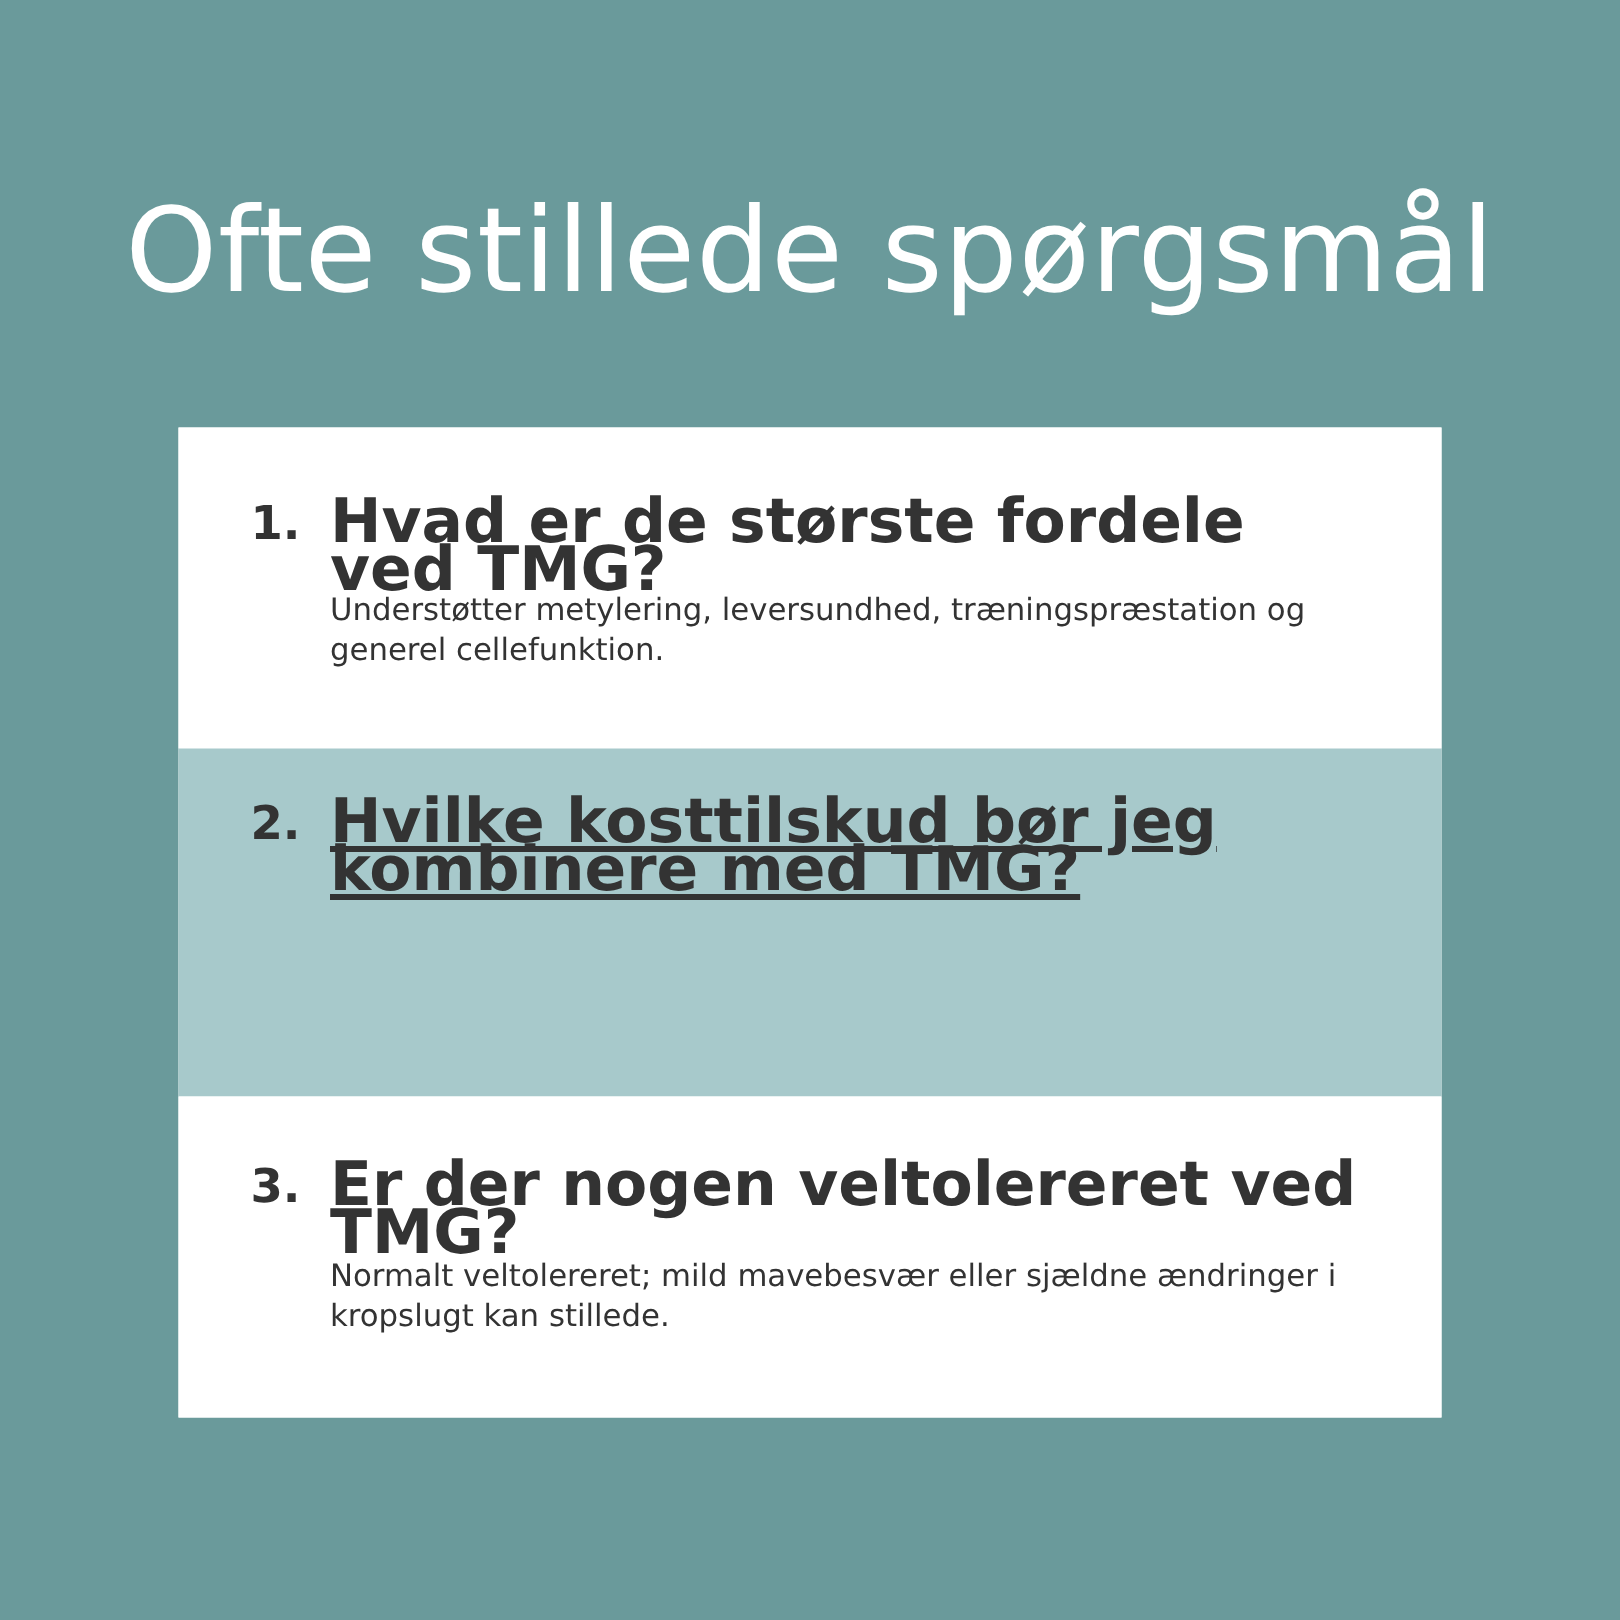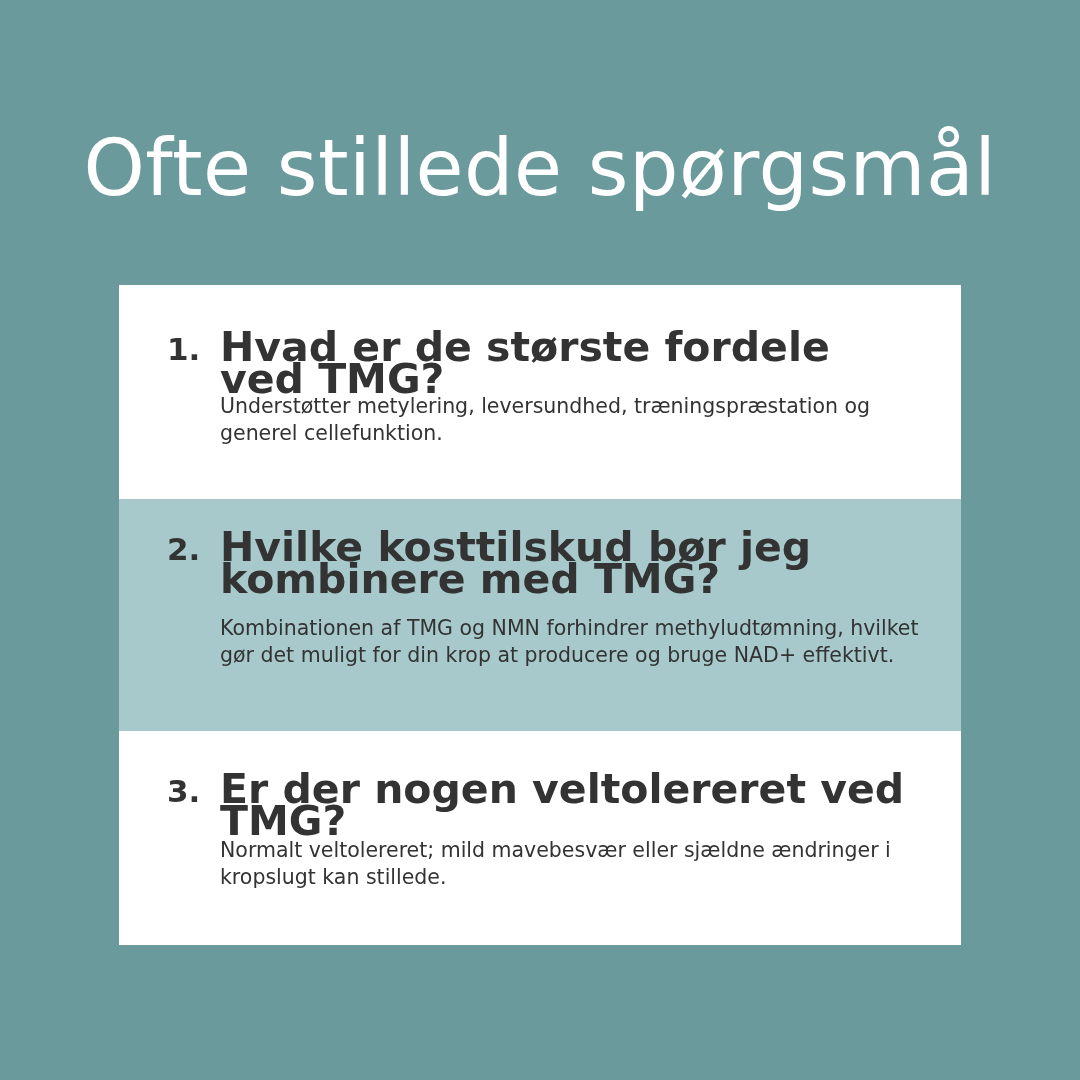--- a/index.html
+++ b/index.html
@@ -38,21 +38,21 @@
   .a {
     position:absolute; left:101px; width:700px;
     font-family:"DejaVu Sans", sans-serif;
     font-size:20.5px; font-weight:400; color:#333333;
     line-height:27px; margin:0;
   }
   .r1 .num { top:46px; }
   .r1 .q { top:46px; }
   .r1 .a { top:108px; }
   .r2 .num { top:32px; }
-  .r2 .q { top:32px; }
+  .r2 .q { top:32px;text-decoration:underline; }
   .r2 .a { top:116px; }
   .r3 .num { top:42px; }
   .r3 .q { top:42px; }
   .r3 .a { top:106px; }
 </style>
 </head>
 <body>
 
 <h1 class="title">Ofte stillede spørgsmål</h1>
 
@@ -60,21 +60,20 @@
 
   <div class="row r1">
     <span class="num">1.</span>
     <h2 class="q">Hvad er de største fordele ved TMG?</h2>
     <p class="a">Understøtter metylering, leversundhed, træningspræstation og generel cellefunktion.</p>
   </div>
 
   <div class="row r2">
     <span class="num">2.</span>
     <h2 class="q">Hvilke kosttilskud bør jeg kombinere med TMG?</h2>
-    <p class="a">Kombinationen af TMG og NMN forhindrer methyludtømning, hvilket gør det muligt for din krop at producere og bruge NAD+ effektivt.</p>
   </div>
 
   <div class="row r3">
     <span class="num">3.</span>
     <h2 class="q">Er der nogen veltolereret ved TMG?</h2>
     <p class="a">Normalt veltolereret; mild mavebesvær eller sjældne ændringer i kropslugt kan stillede.</p>
   </div>
 
 </div>
 

